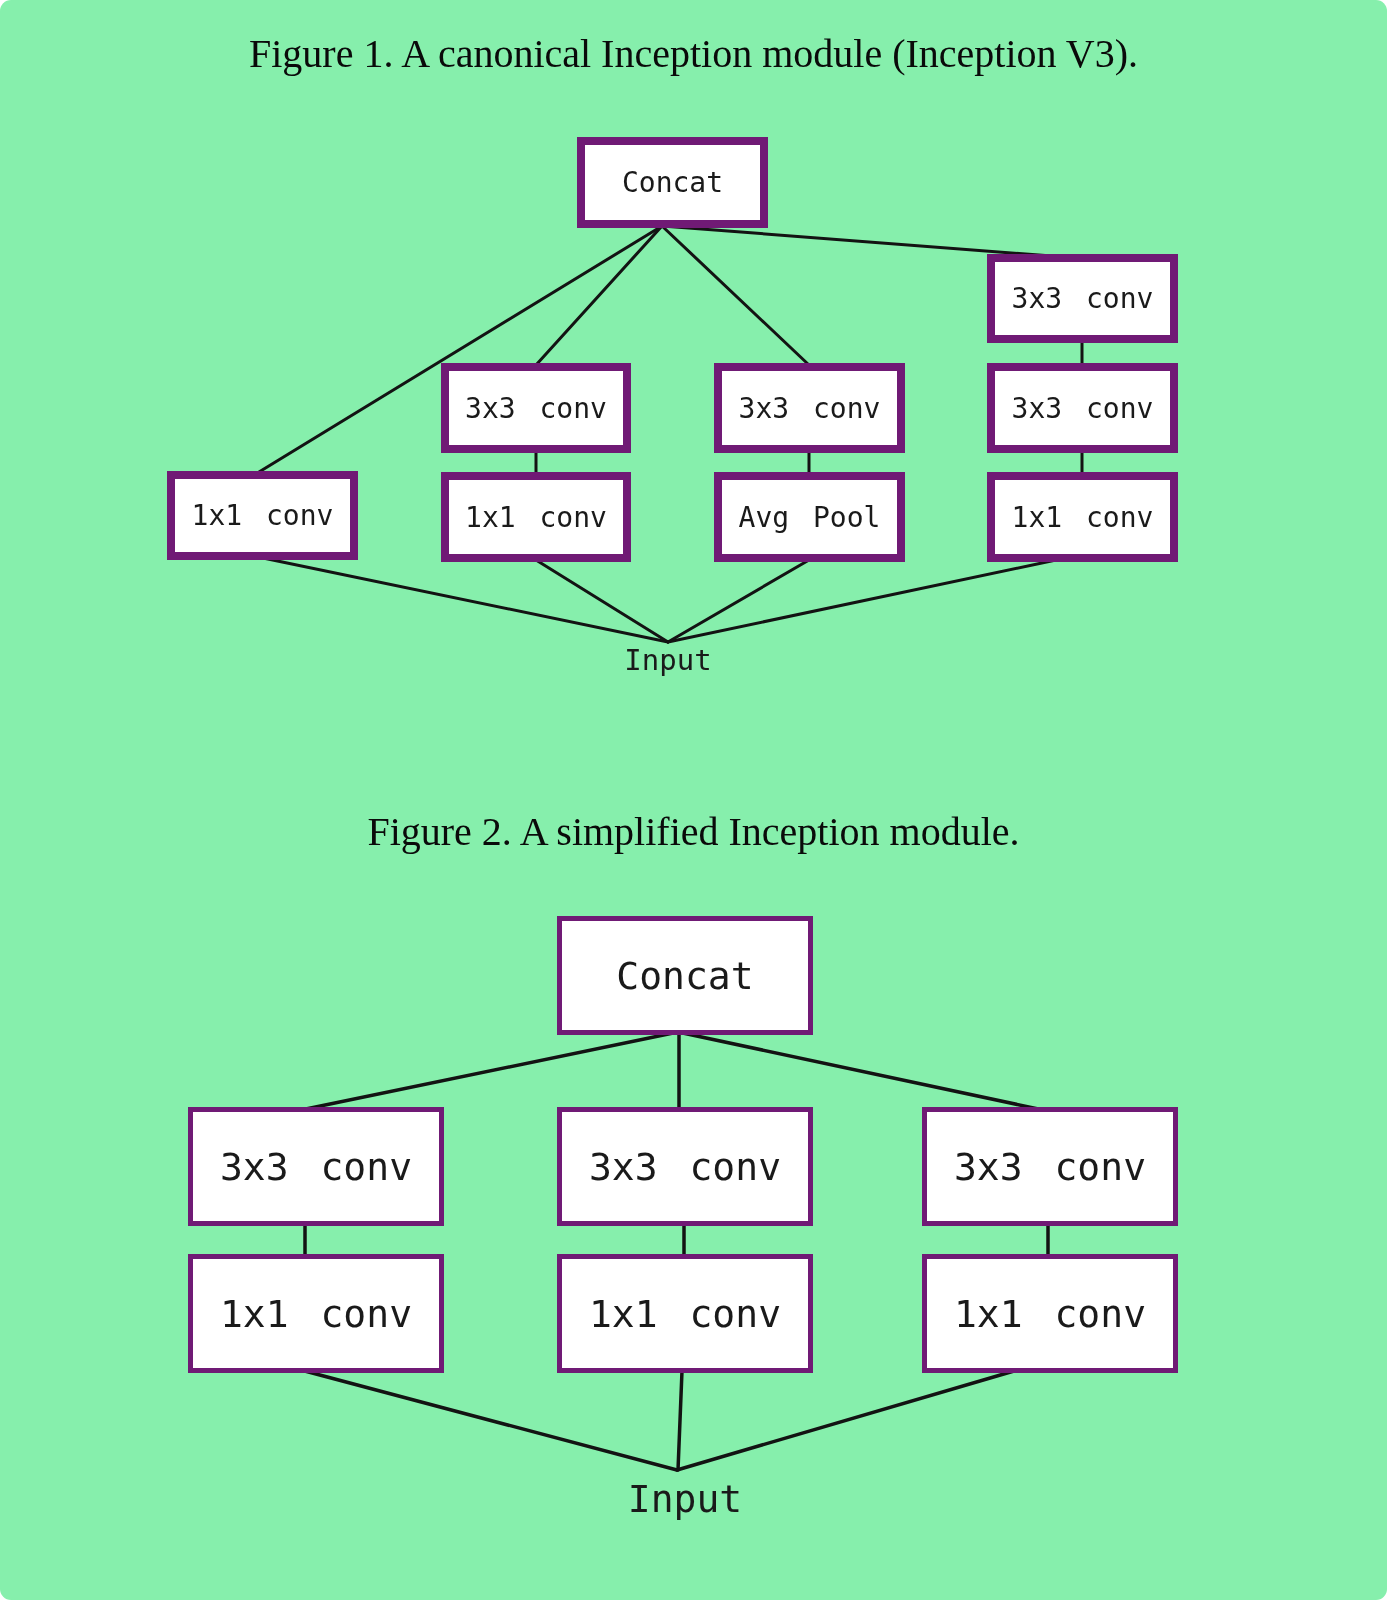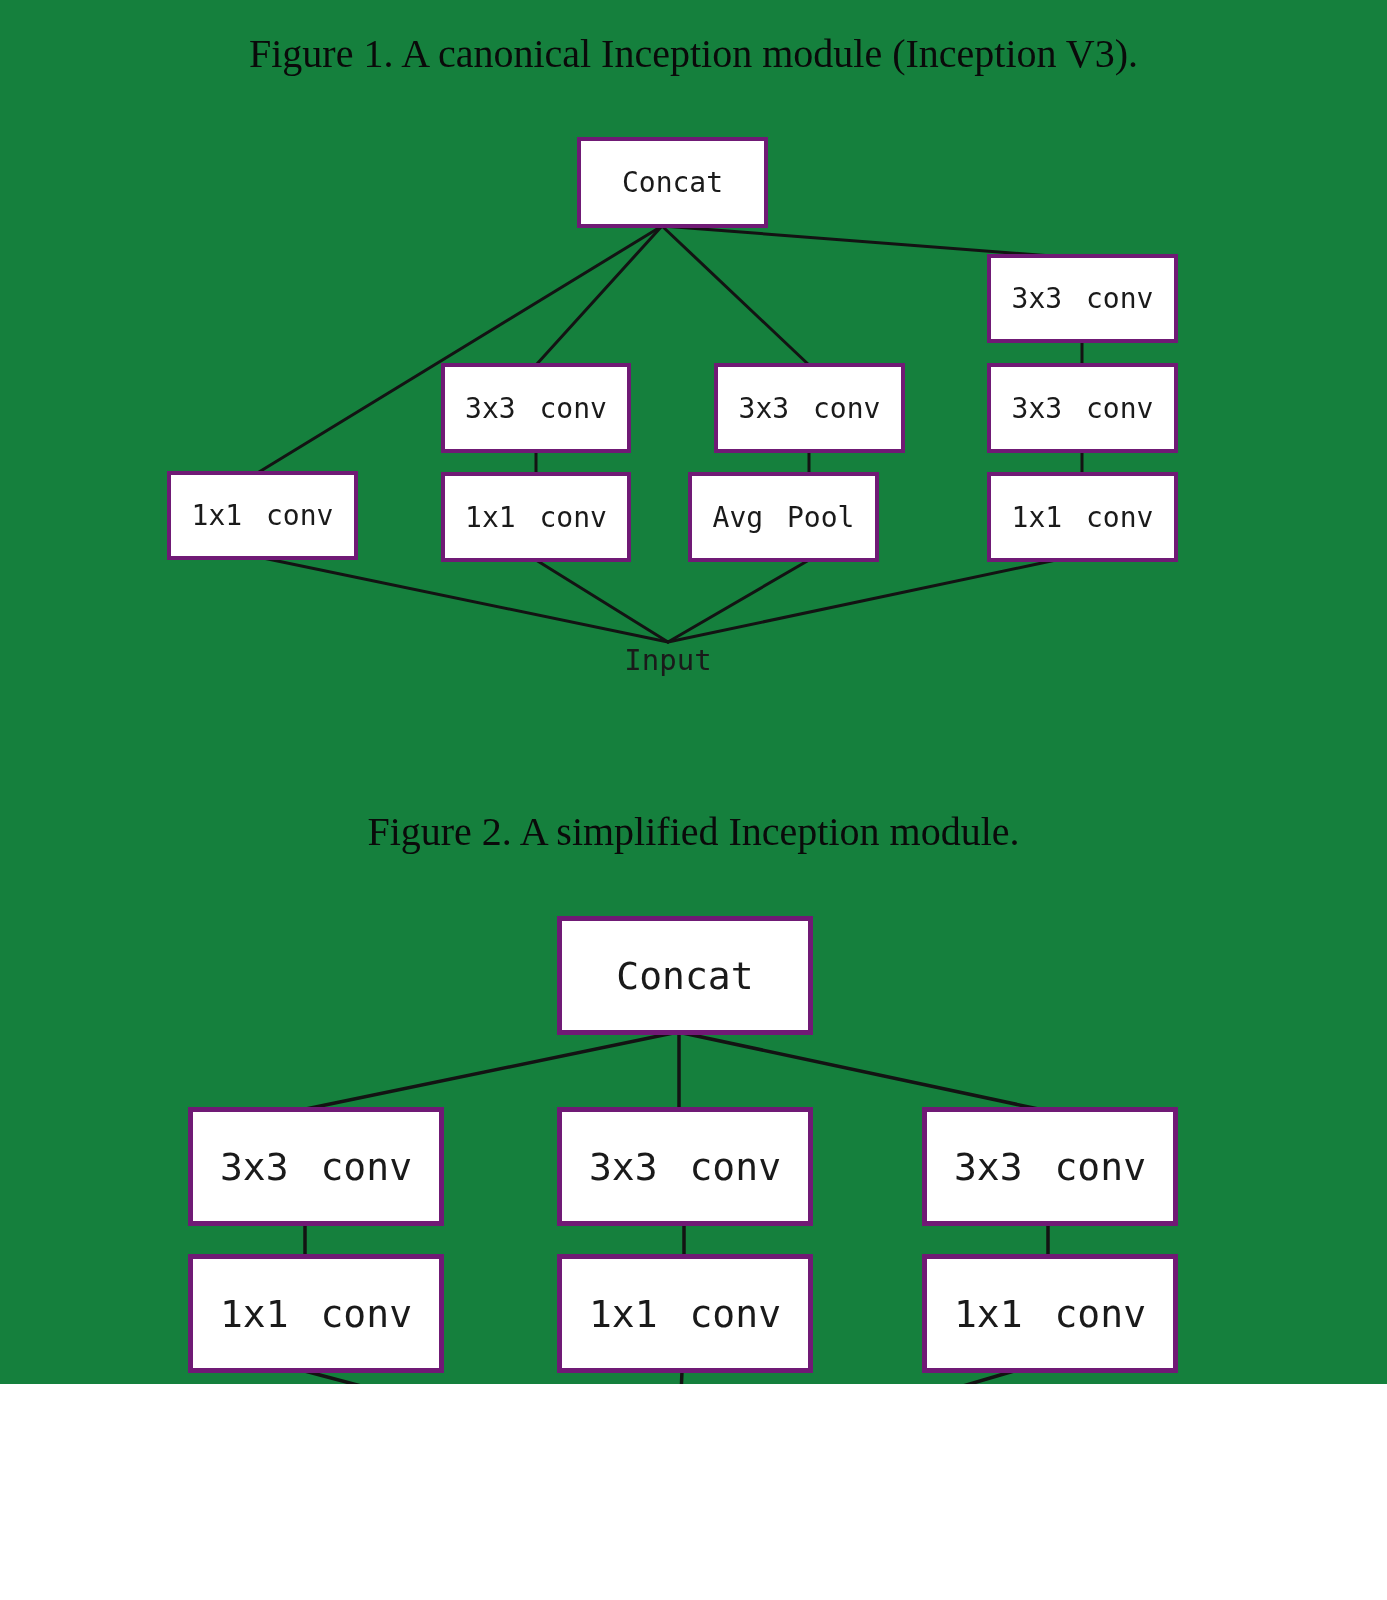--- a/index.html
+++ b/index.html
@@ -3,25 +3,26 @@
 <meta charset="utf-8">
 <style>
   html, body {
     margin: 0;
     padding: 0;
     background: #ffffff;
   }
   .page {
     position: relative;
     width: 1387px;
-    height: 1384px;
-    background: #15803d;
+    height: 1600px;
+    background: #86efac;
     overflow: hidden;
     font-family: "DejaVu Sans Mono", "Liberation Mono", monospace;
     color: #111111;
+    border-radius: 11px;
   }
   .wires {
     position: absolute;
     left: 0;
     top: 0;
     pointer-events: none;
   }
   .wires line {
     stroke: #131313;
     stroke-linecap: round;
@@ -35,21 +36,21 @@
     text-align: center;
     font-family: "Liberation Serif", "DejaVu Serif", serif;
     font-size: 40px;
     color: #0a0a0a;
     white-space: nowrap;
   }
   .node {
     position: absolute;
     box-sizing: border-box;
     background: #ffffff;
-    border: 4px solid #701a75;
+    border: 8px solid #701a75;
     display: flex;
     align-items: center;
     justify-content: center;
     white-space: pre;
     color: #1a1a1a;
   }
   .f1-node {
     font-size: 28px;
     word-spacing: 7px;
   }
@@ -109,21 +110,21 @@
   <div class="caption" style="top:30px;">Figure 1. A canonical Inception module (Inception V3).</div>
 
   <div class="node f1-node" style="left:577px;top:137px;width:191px;height:91px;">Concat</div>
 
   <div class="node f1-node" style="left:167px;top:471px;width:191px;height:89px;">1x1 conv</div>
 
   <div class="node f1-node" style="left:441px;top:363px;width:190px;height:90px;">3x3 conv</div>
   <div class="node f1-node" style="left:441px;top:472px;width:190px;height:90px;">1x1 conv</div>
 
   <div class="node f1-node" style="left:714px;top:363px;width:191px;height:90px;">3x3 conv</div>
-  <div class="node f1-node" style="left:688px;top:472px;width:191px;height:90px;">Avg Pool</div>
+  <div class="node f1-node" style="left:714px;top:472px;width:191px;height:90px;">Avg Pool</div>
 
   <div class="node f1-node" style="left:987px;top:254px;width:191px;height:89px;">3x3 conv</div>
   <div class="node f1-node" style="left:987px;top:363px;width:191px;height:90px;">3x3 conv</div>
   <div class="node f1-node" style="left:987px;top:472px;width:191px;height:90px;">1x1 conv</div>
 
   <div class="input-label f1-input" style="left:568px;top:640px;width:200px;height:40px;">Input</div>
 
   <div class="caption" style="top:808px;">Figure 2. A simplified Inception module.</div>
 
   <div class="node f2-node" style="left:557px;top:916px;width:256px;height:119px;">Concat</div>

